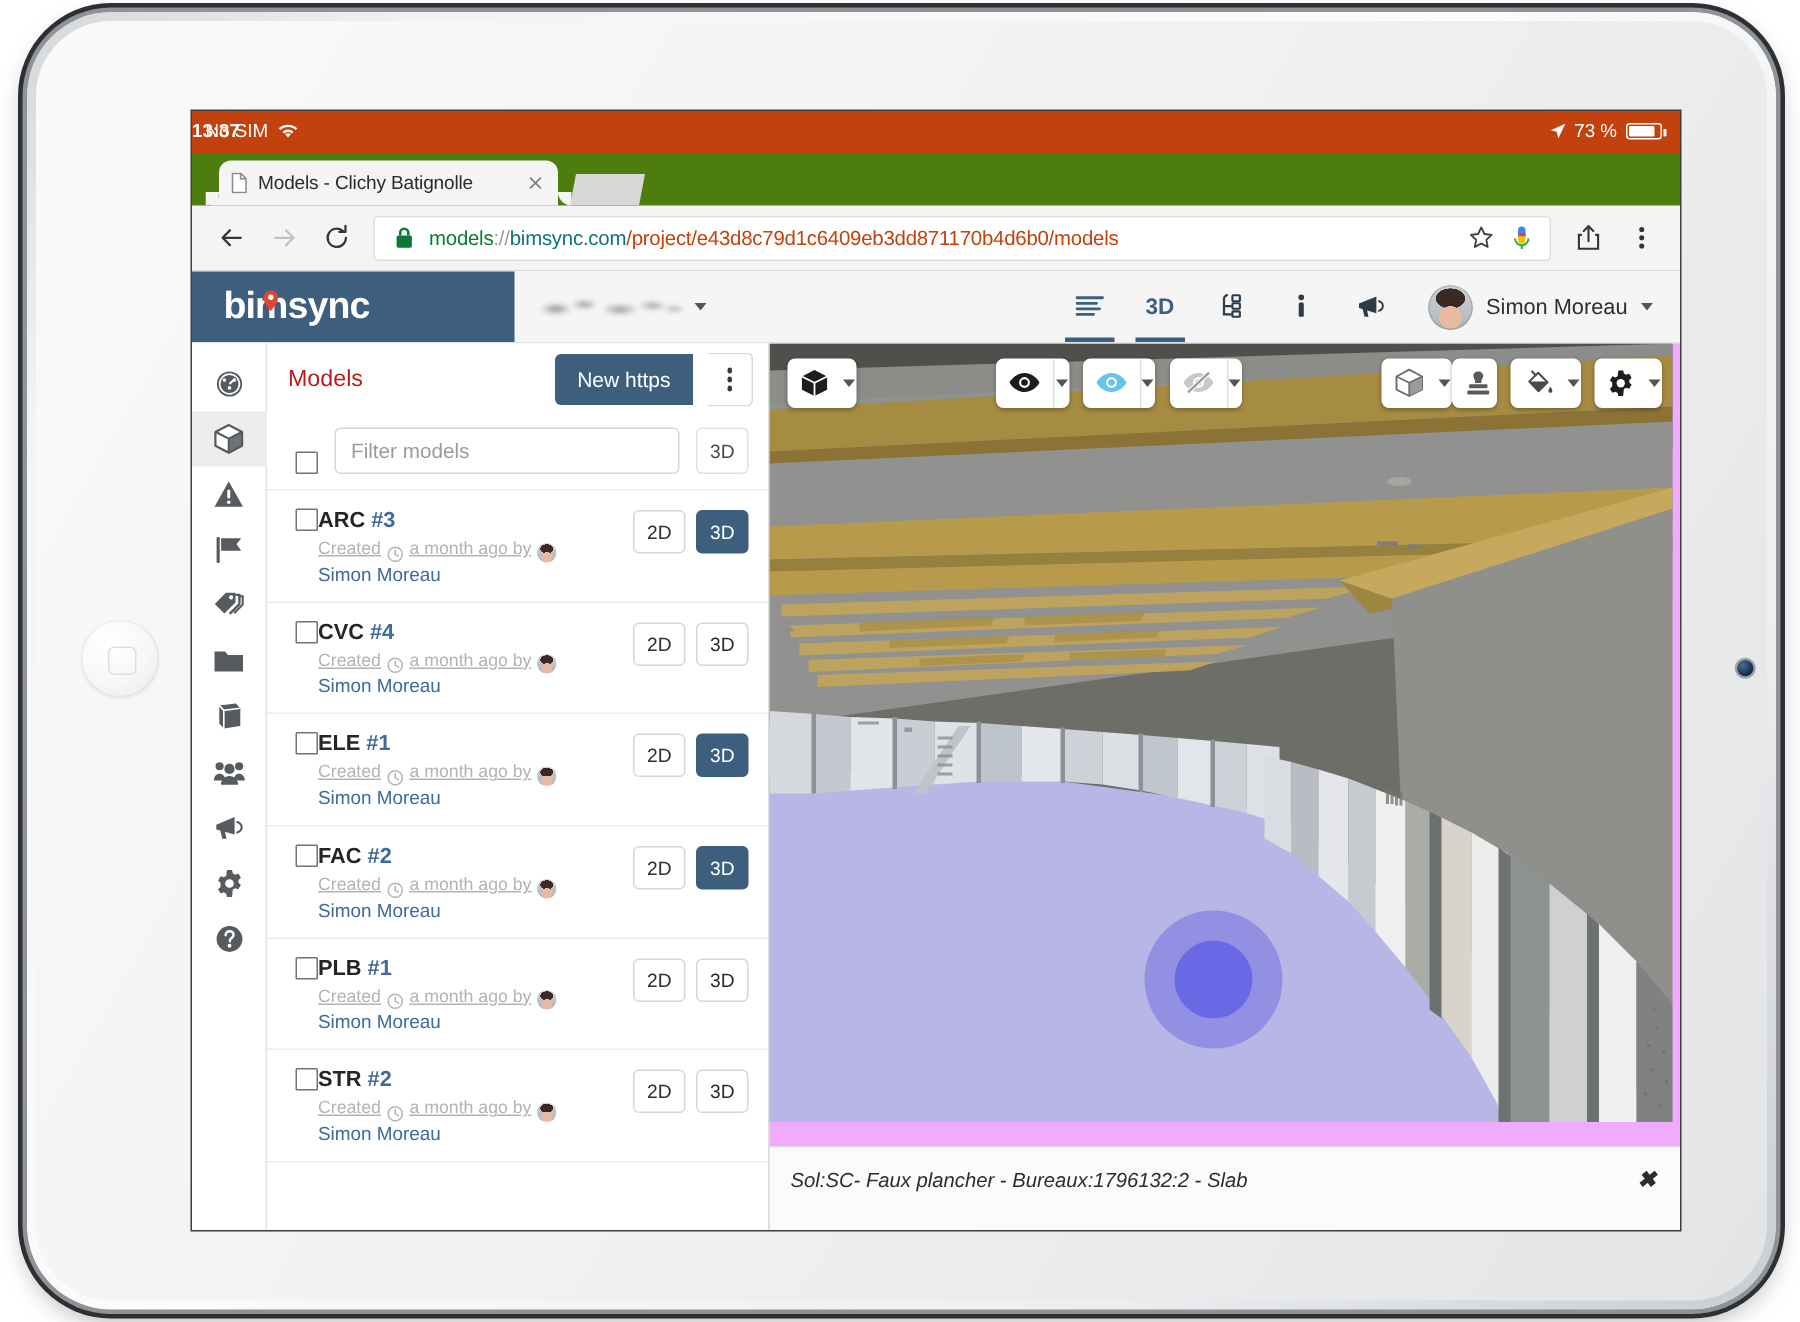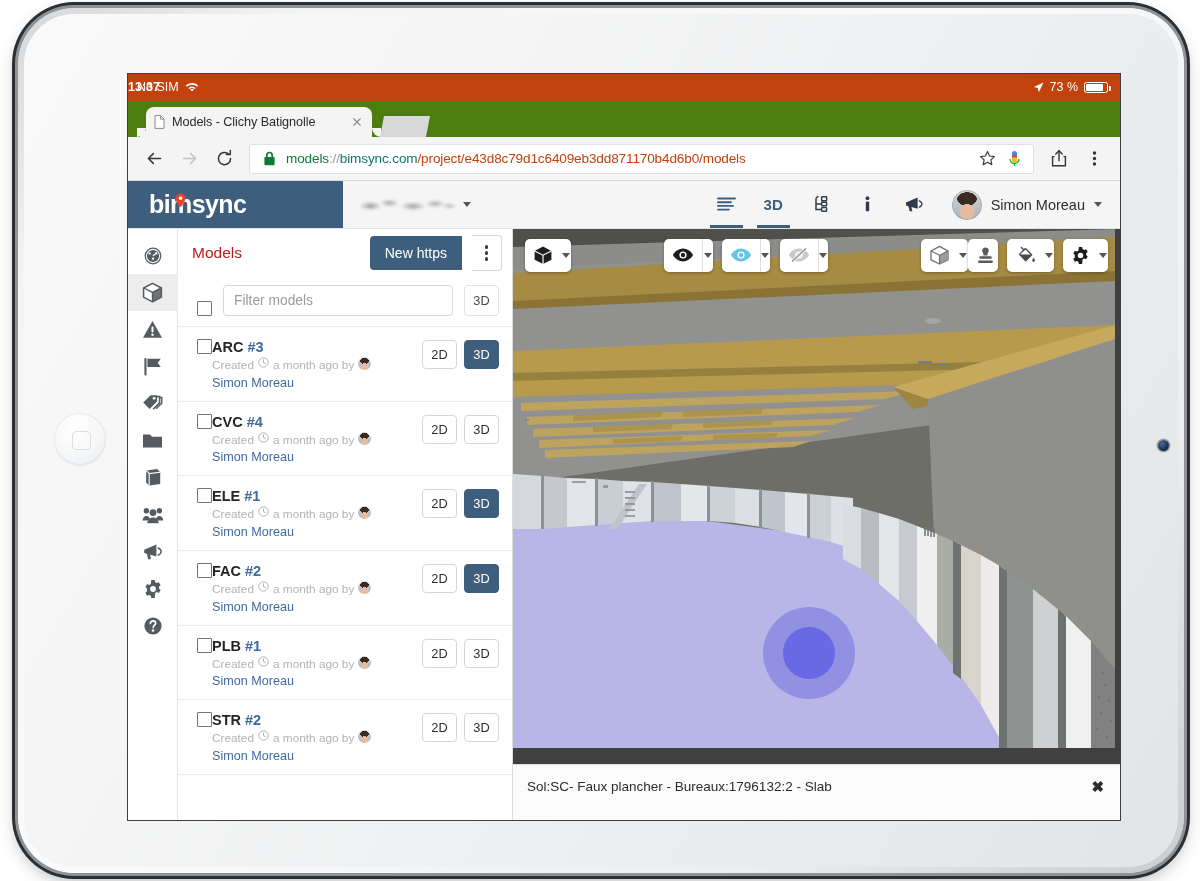--- a/index.html
+++ b/index.html
@@ -208,35 +208,35 @@
   .vbtn.ghost { border-color:#e2e2e2; color:#4a4a4a; }
 
   #model-list { flex:1 1 auto; overflow:hidden; }
   .model-row {
     display:flex; align-items:flex-start; gap:0; padding:12px 13px 11px 19px;
     border-bottom:1px solid #ececec;
   }
   .model-main { flex:1 1 auto; min-width:0; }
   .model-name { font-size:14.5px; font-weight:700; color:#252525; margin-bottom:2px; }
   .model-name .hash { color:#3e6a9e; font-weight:700; }
-  .model-meta { font-size:11.8px; color:#b3b3b3; display:flex; align-items:flex-start; gap:4px; flex-wrap:wrap; line-height:1.5; }
+  .model-meta { font-size:11.8px; color:#b3b3b3; display:flex; align-items:flex-end; gap:4px; flex-wrap:wrap; line-height:1.5;text-decoration:underline; }
   .mini-avatar {
     width:13px;height:13px;border-radius:50%;
     background:
       radial-gradient(circle at 50% 74%, #e8bba0 0%, #e8bba0 30%, transparent 31%),
       radial-gradient(ellipse 7px 5px at 50% 30%, #3a2a22 0%, #3a2a22 60%, transparent 62%),
       linear-gradient(#cfd3d7,#aeb4ba);
     display:inline-block; flex:0 0 auto;
   }
   .model-author { font-size:12.6px; color:#3e6a9e; margin-top:1px; }
   .model-btns { display:flex; gap:7px; flex:0 0 auto; padding-top:1px; }
   .model-btns .vbtn { width:35px; height:29px; }
 
   
-  #viewer { flex:1 1 auto; position:relative; overflow:hidden; background:#404040; }
+  #viewer { flex:1 1 auto; position:relative; overflow:hidden; background:#f0abfc;font-style:italic; }
   #scene { position:absolute; inset:0; overflow:hidden; }
 
   #vtoolbar {
     position:absolute; left:0; right:0; top:0; height:52px;
     display:flex; align-items:center; padding:0 12px; gap:0; z-index:5;
   }
   .tb-group {
     background:#fff; border-radius:5px; display:flex; align-items:stretch;
     box-shadow:0 1px 3px rgba(0,0,0,.3); height:33px; overflow:hidden;
   }

